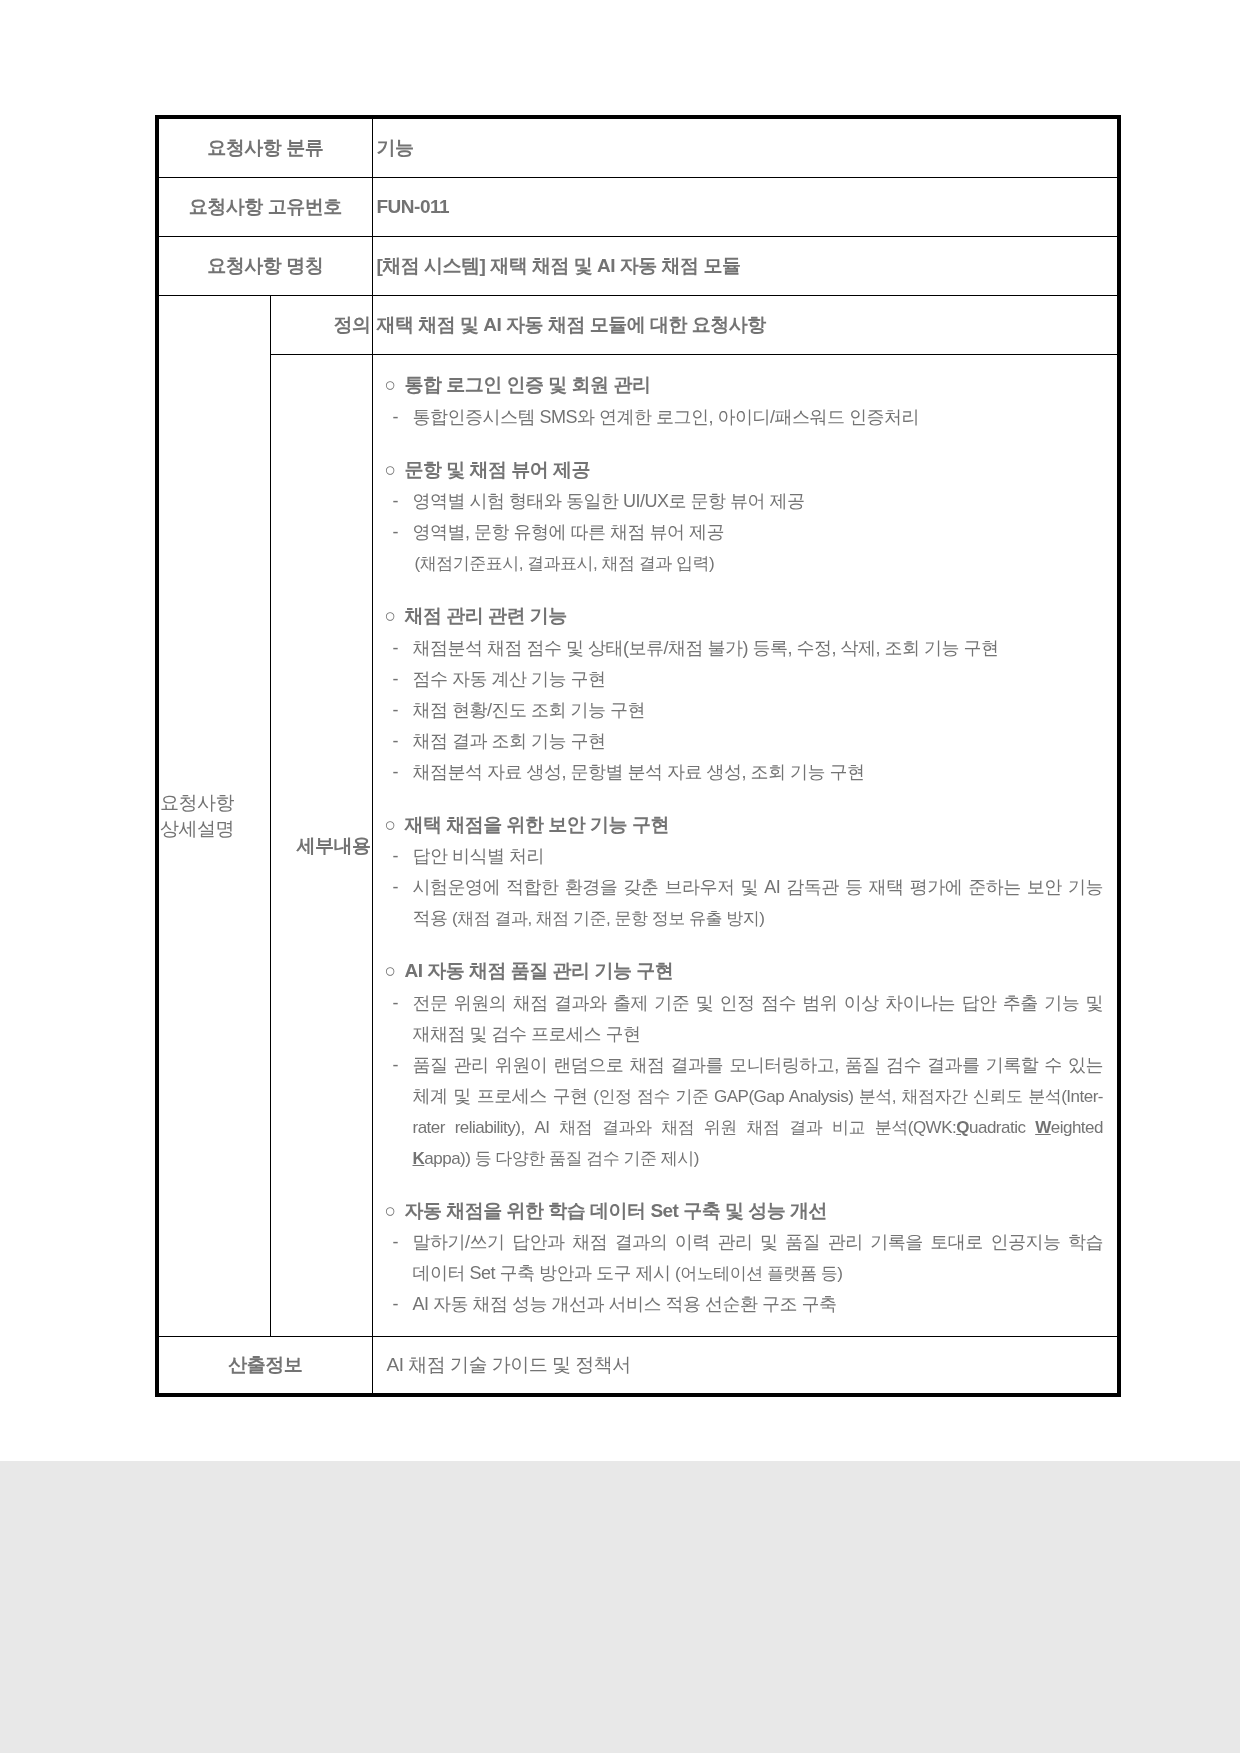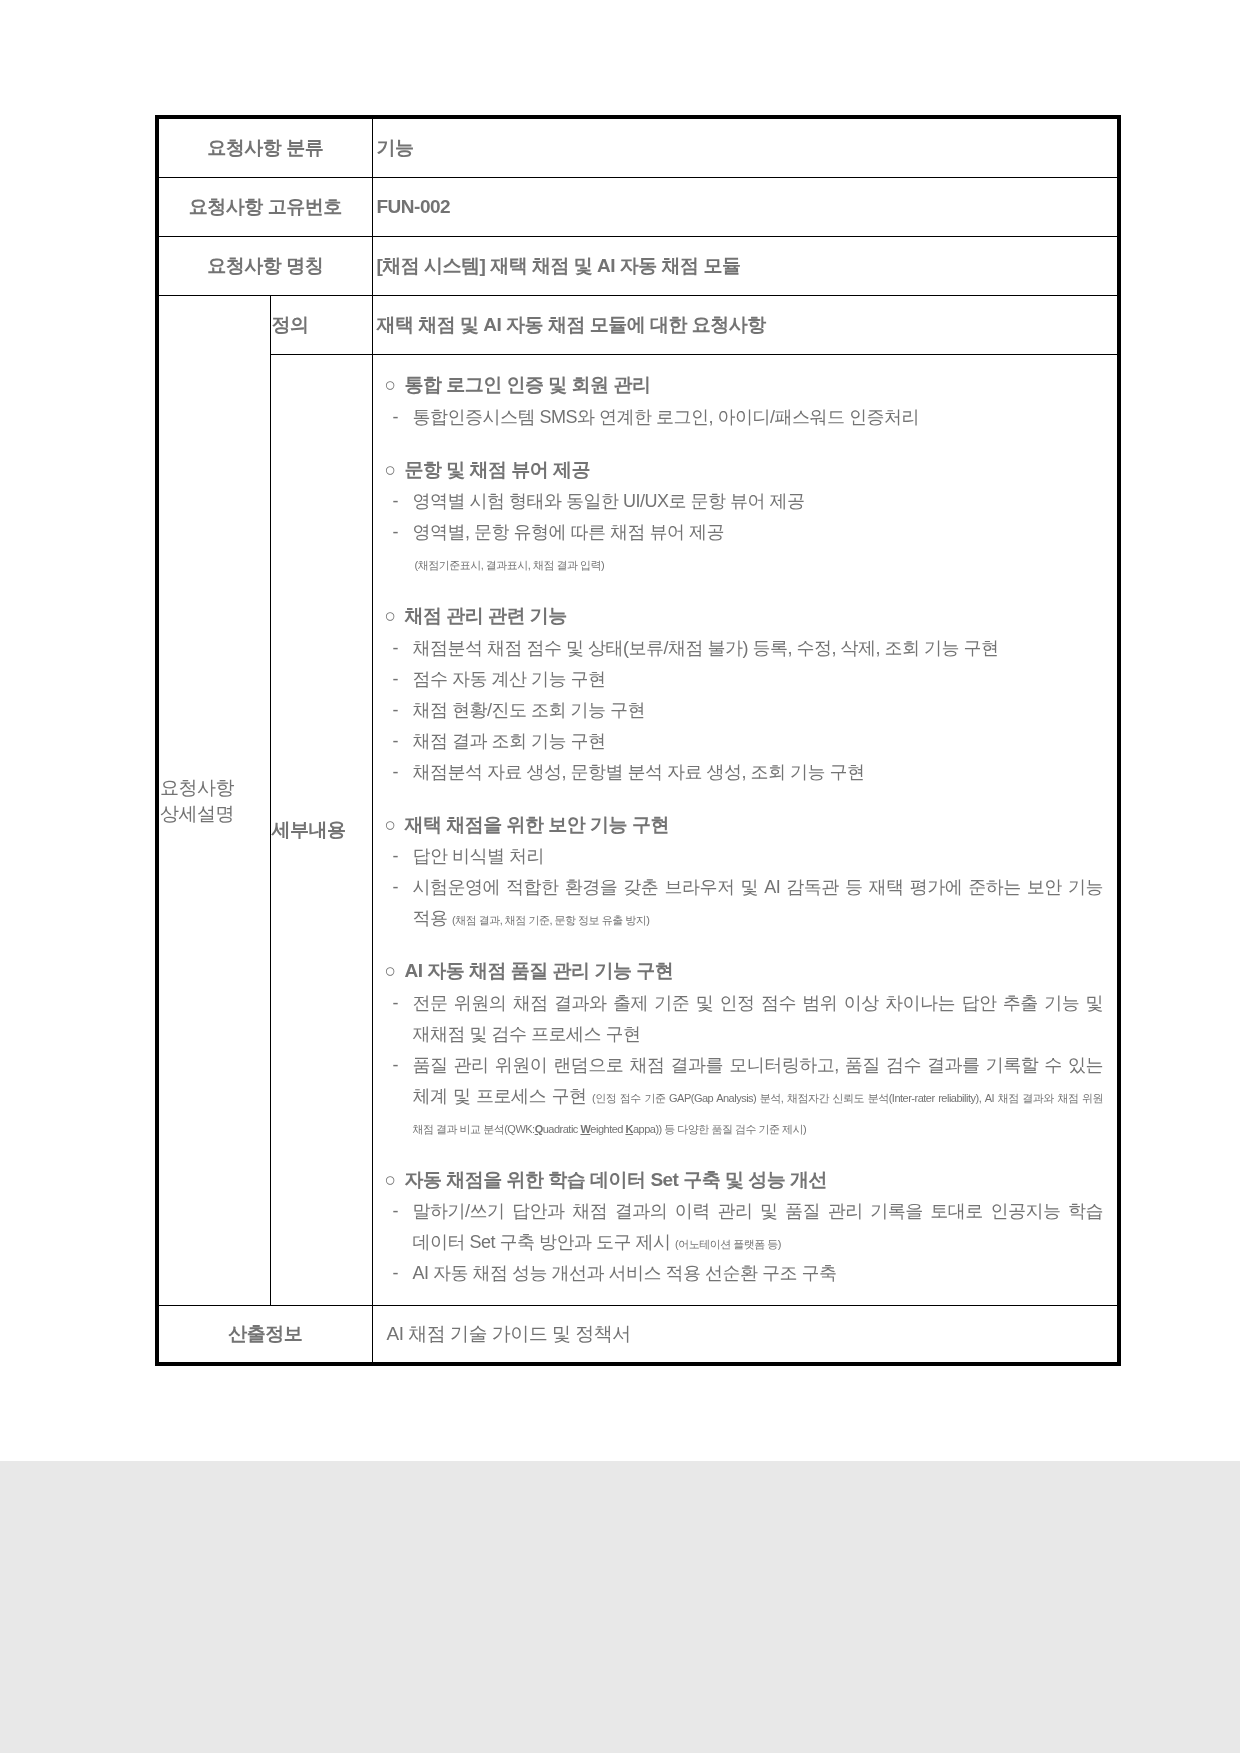--- a/index.html
+++ b/index.html
@@ -20,21 +20,21 @@
   table.req { border:4px solid #000; }
   table.req td { border:1px solid #000; vertical-align:middle; }
   col.c1 { width:113px; }
   col.c2 { width:102px; }
   col.c3 { width:747px; }
   td.hlbl {
     text-align:center; font-weight:bold; font-size:19px;
     height:56px; letter-spacing:-0.5px;
   }
   td.hlbl2 {
-    text-align:left; font-weight:bold; font-size:19px; letter-spacing:-0.5px;
+    text-align:right; font-weight:bold; font-size:19px; letter-spacing:-0.5px;
   }
   td.outer-lbl {
     text-align:left; font-weight:normal; font-size:19px; letter-spacing:-0.5px;
   }
   td.val {
     font-weight:bold; font-size:19px; padding:8px 4px; letter-spacing:-0.5px;
   }
   td.val-reg {
     font-weight:normal; font-size:19px; padding:8px 14px; height:40px; letter-spacing:-0.5px;
   }
@@ -50,21 +50,21 @@
   .sec-title { font-weight:bold; font-size:19px; }
   .sec-title .bullet { font-weight:normal; margin-right:9px; }
   .item {
     position:relative;
     padding-left:28px;
     text-align:justify;
     word-break:keep-all;
   }
   .item .dash { position:absolute; left:8px; top:0; }
   .item.note { padding-left:30px; }
-  .run-small { font-size:11px; }
+  .run-small { font-size:17px; }
   .run-bu { font-weight:bold; text-decoration:underline; }
   .page-number {
     position:absolute; left:2px; top:1666px; width:100%;
     text-align:center; font-size:19px; letter-spacing:2px;
   }
 </style>
 </head>
 <body>
 
 <div class="page">
@@ -75,21 +75,21 @@
         <col class="c2">
         <col class="c3">
       </colgroup>
     <tbody>
       <tr>
         <td class="hlbl" colspan="2">요청사항 분류</td>
         <td class="val">기능</td>
       </tr>
       <tr>
         <td class="hlbl" colspan="2">요청사항 고유번호</td>
-        <td class="val">FUN-002</td>
+        <td class="val">FUN-011</td>
       </tr>
       <tr>
         <td class="hlbl" colspan="2">요청사항 명칭</td>
         <td class="val">[채점 시스템] 재택 채점 및 AI 자동 채점 모듈</td>
       </tr>
       <tr>
         <td class="outer-lbl" rowspan="2">
           <div>요청사항</div>
           <div>상세설명</div>
         </td>

